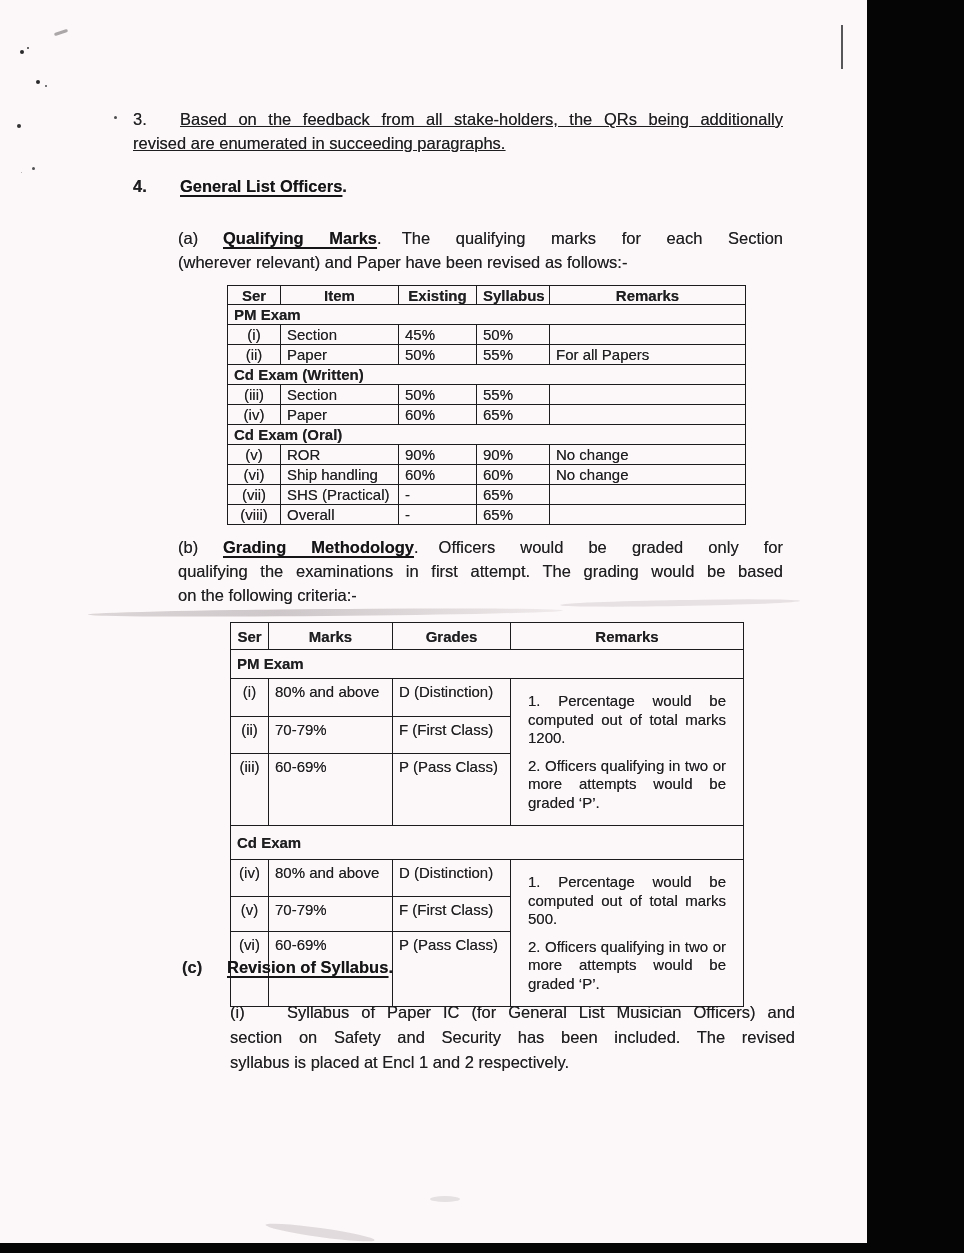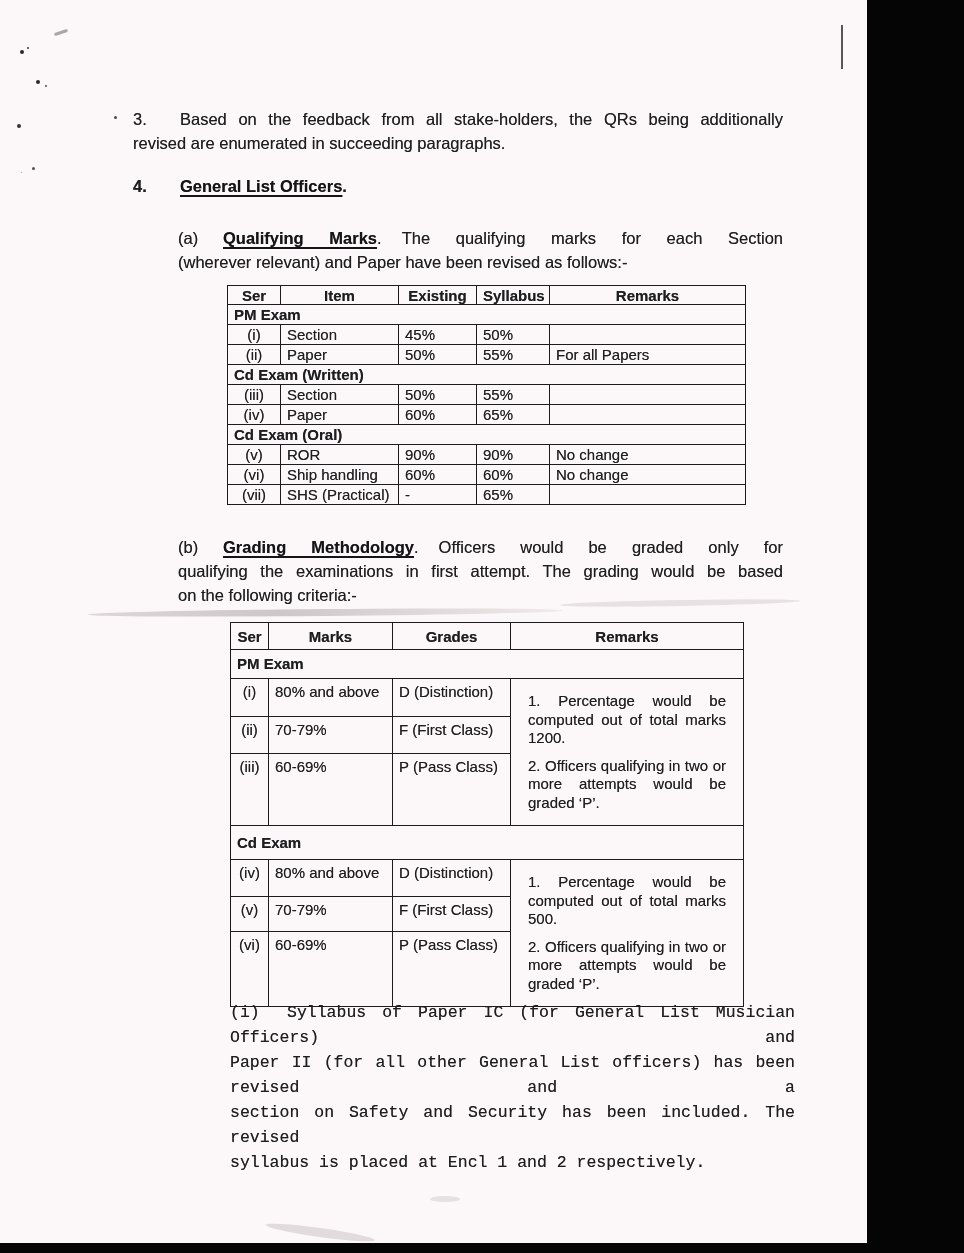--- a/index.html
+++ b/index.html
@@ -32,26 +32,26 @@
 
   
   .para{position:absolute;font-size:16.5px;line-height:24px;}
   .jline{text-align:justify;text-align-last:justify;}
   .num{display:inline-block;width:47px;}
   .lab45{display:inline-block;width:45px;}
   .lab57{display:inline-block;width:57px;}
   .gap{display:inline-block;width:20px;}
   .hdg{font-weight:bold;color:#151517;
        text-decoration:underline;text-decoration-thickness:2px;text-underline-offset:3px;text-align:right;}
-  #para3{left:133px;top:107px;width:650px;}
+  #para3{left:133px;top:107px;width:650px;text-decoration:underline;}
   #heading4{left:133px;top:174px;font-weight:bold;}
   #para-a{left:178px;top:217px;width:605px;margin-top:9px;}
   #para-b{left:178px;top:535px;width:605px;}
   #heading-c{left:182px;top:955px;font-weight:bold;}
-  #para-ci{left:230px;top:1000px;width:565px;line-height:25px;font-family:Liberation Mono, monospace;}
+  #para-ci{left:230px;top:1000px;width:565px;line-height:25px;}
 
   
   table{border-collapse:collapse;table-layout:fixed;position:absolute;background:transparent;border-radius:11px;}
   td,th{border:1.5px solid #1c1c1e;font-size:15px;padding:0 6px;overflow:hidden;white-space:nowrap;}
   th{font-weight:bold;text-align:center;}
   #table1{left:227px;top:285px;width:518px;}
   #table1 td{height:19px;line-height:17px;padding-top:0;padding-bottom:0;}
   #table1 th{height:18px;}
   #table1 td.ser{text-align:center;padding:0 2px;}
   #table1 td.secrow{font-weight:bold;}
@@ -161,20 +161,27 @@
       <td class="txt">60%</td>
       <td class="txt">No change</td>
     </tr>
     <tr>
       <td class="ser txt">(vii)</td>
       <td class="txt">SHS (Practical)</td>
       <td class="txt">-</td>
       <td class="txt">65%</td>
       <td class="txt"></td>
     </tr>
+    <tr>
+      <td class="ser txt">(viii)</td>
+      <td class="txt">Overall</td>
+      <td class="txt">-</td>
+      <td class="txt">65%</td>
+      <td class="txt"></td>
+    </tr>
   </tbody>
     </table>
 
   <div class="para txt" id="para-b">
     <div class="jline"><span class="lab45">(b)</span><span class="hdg">Grading Methodology</span><span>.</span><span class="gap"></span><span>Officers would be graded only for</span></div>
     <div class="jline">qualifying the examinations in first attempt. The grading would be based</div>
     <div>on the following criteria:-</div>
   </div>
 
   <table id="table2">
@@ -231,23 +238,23 @@
       <td class="txt">F (First Class)</td>
     </tr>
     <tr class="h60">
       <td class="ser txt">(vi)</td>
       <td class="txt">60-69%</td>
       <td class="txt">P (Pass Class)</td>
     </tr>
   </tbody>
     </table>
 
+  <div class="para txt" id="heading-c"><span class="lab45">(c)</span><span class="hdg">Revision of Syllabus</span><span>.</span></div>
 
   <div class="para txt" id="para-ci">
     <div class="jline"><span class="lab57">(i)</span><span>Syllabus of Paper IC (for General List Musician Officers) and</span></div>
-    <div class="jline">Paper II (for all other General List officers) has been revised and a</div>
     <div class="jline">section on Safety and Security has been included. The revised</div>
     <div>syllabus is placed at Encl 1 and 2 respectively.</div>
   </div>
 
   <div class="right-bar"></div>
   <div class="bottom-bar"></div>
 </div>
 
 </body></html>

